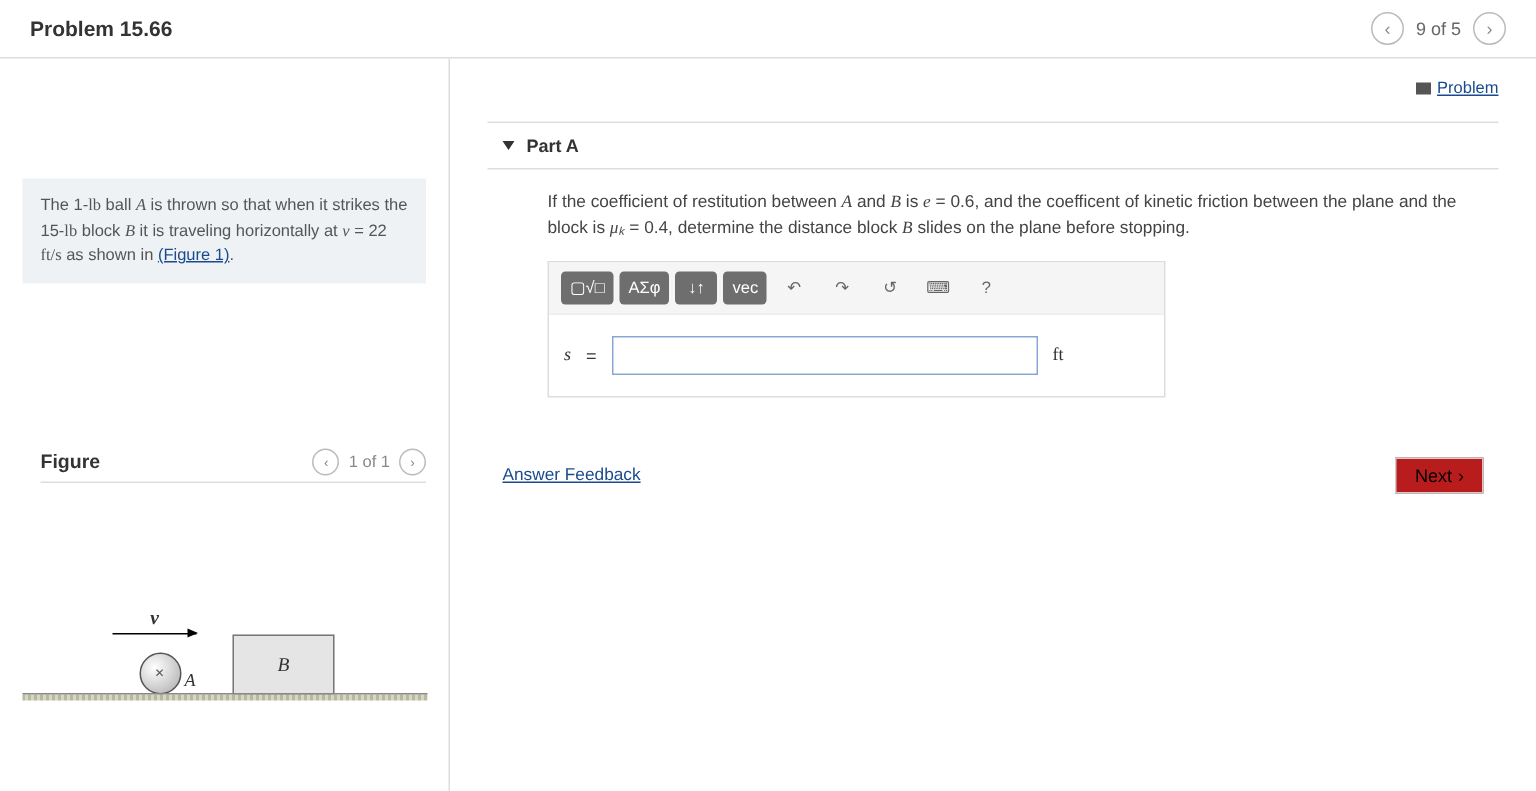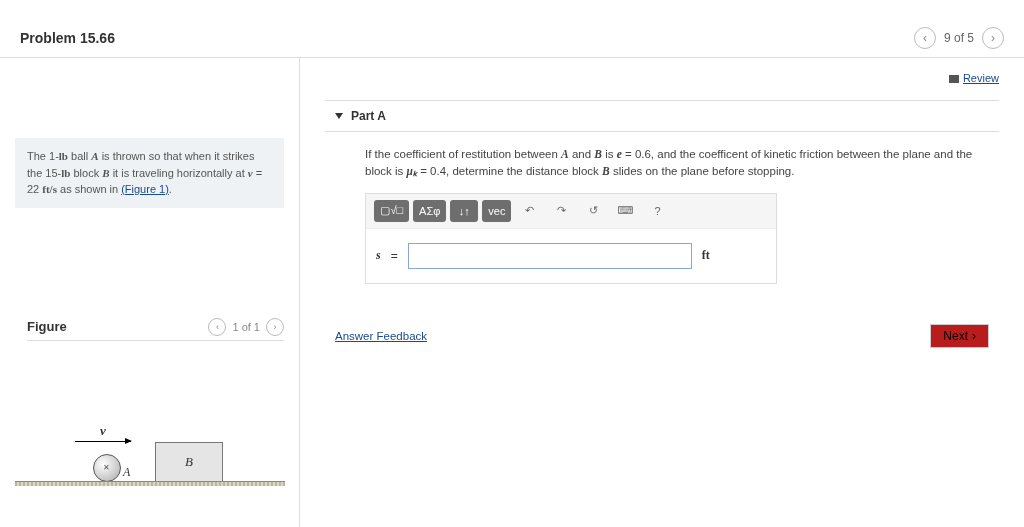--- a/index.html
+++ b/index.html
@@ -1,16 +1,16 @@
 <!DOCTYPE html>
 <html><head>
 <meta charset="utf-8">
 <style>
   body { margin:0; font-family: Arial, Helvetica, sans-serif; font-size:12px; color:#333; background:#fff; }
-  .topbar { display:flex; justify-content:space-between; align-items:center; padding:8px 20px; border-bottom:1px solid #ddd;margin-top:19px; }
+  .topbar { display:flex; justify-content:space-between; align-items:center; padding:8px 20px; border-bottom:1px solid #ddd; }
   .topbar h1 { font-size:14px; font-weight:bold; margin:0; }
   .nav { display:flex; align-items:center; gap:8px; color:#666; font-size:12px; }
   .circ { width:20px; height:20px; border:1px solid #bbb; border-radius:50%; display:flex; align-items:center; justify-content:center; color:#888; cursor:pointer; background:#fff; }
   .main { display:flex; height:495px; }
   .left { width:300px; padding:10px 15px 10px 15px; border-right:1px solid #ddd; box-sizing:border-box; }
   .right { flex:1; padding:10px 25px; position:relative; }
   .review { text-align:right; font-size:11px; padding:4px 0 16px; }
   .review a { color:#1a4b8e; text-decoration:underline; }
   .flagicon { display:inline-block; width:10px; height:8px; background:#555; margin-right:4px; vertical-align:middle; }
   .parthdr { border-top:1px solid #ddd; border-bottom:1px solid #ddd; padding:8px 10px; font-size:12px; font-weight:bold; display:flex; align-items:center; gap:8px; }
@@ -23,21 +23,21 @@
   .tbtn.light { background:transparent; color:#666; }
   .answerrow { padding:14px 10px; display:flex; align-items:center; gap:10px; }
   .answerrow input { border:1px solid #8aa6d6; height:24px; width:270px; padding:0 6px; }
   .btnrow { margin:8px 10px 10px 40px; display:flex; align-items:center; gap:14px; }
   .submit { background:#3b6ea5; color:#fff; border:none; padding:6px 14px; font-size:12px; cursor:pointer; }
   .link { color:#1a4b8e; text-decoration:underline; font-size:11.5px; cursor:pointer; }
   .footerrow { display:flex; justify-content:space-between; align-items:center; margin-top:40px; padding:0 10px;}
   .nextbtn { background:#b91c1c; border:1px solid #ccc; padding:4px 12px; font-size:12px; cursor:pointer; display:flex; align-items:center; gap:4px;}
   .problembox { background:#eef2f4; padding:10px 12px; font-size:11px; line-height:1.5; color:#555; margin-top:70px; }
   .problembox a { color:#1a4b8e; text-decoration:underline; }
-  .serif { font-family:"Times New Roman", serif; font-style:italic;font-weight:bold; }
+  .serif { font-family:"Times New Roman", serif; font-style:italic; }
   .fighdr { display:flex; justify-content:space-between; align-items:center; margin-top:110px; border-bottom:1px solid #ddd; padding-bottom:4px;margin-left:12px; }
   .fighdr .title { font-size:13px; font-weight:bold; }
   .fighdr .pager { display:flex; align-items:center; gap:6px; font-size:11px; color:#888; }
   .pager .circ {width:16px; height:16px; font-size:9px;}
   .diagram { margin-top:28px; height:135px; position:relative; width:270px; }
   .ground { position:absolute; left:0; right:0; bottom:18px; height:4px; background:repeating-linear-gradient(90deg,#b8b8a0,#b8b8a0 2px,#d8d8c0 2px,#d8d8c0 4px); border-top:1px solid #888;}
   .block { position:absolute; bottom:22px; left:140px; width:66px; height:38px; background:#e5e5e5; border:1px solid #777; display:flex; align-items:center; justify-content:center; font-style:italic; font-family:"Times New Roman",serif; font-size:13px;}
   .ball { position:absolute; bottom:22px; left:78px; width:26px; height:26px; border:1px solid #555; border-radius:50%; background:radial-gradient(circle at 35% 35%, #fff, #aaa); }
   .ballA { position:absolute; bottom:24px; left:108px; font-style:italic; font-family:"Times New Roman",serif; font-size:12px;}
   .ballcross { position:absolute; bottom:32px; left:88px; font-size:8px; color:#555;}
@@ -83,21 +83,21 @@
       <div class="ballA">A</div>
       <div class="block">
           <span>B</span>
         </div>
       <div class="ground"></div>
     </div>
   </div>
 
   <div class="right">
     <div class="review">
-      <span class="flagicon"></span><a href="#">Review</a>
+      <span class="flagicon"></span><a href="#">Problem</a>
     </div>
 
     <div class="parthdr">
       <span class="caret"></span>
       <span>Part A</span>
     </div>
 
     <div class="qtext">
       <span>If the coefficient of restitution between </span><span class="serif">A</span><span> and </span><span class="serif">B</span><span> is </span><span class="serif">e</span><span> = 0.6, and the coefficent of kinetic friction between the plane and the block is </span><span class="serif">μₖ</span><span> = 0.4, determine the distance block </span><span class="serif">B</span><span> slides on the plane before stopping.</span>
     </div>

